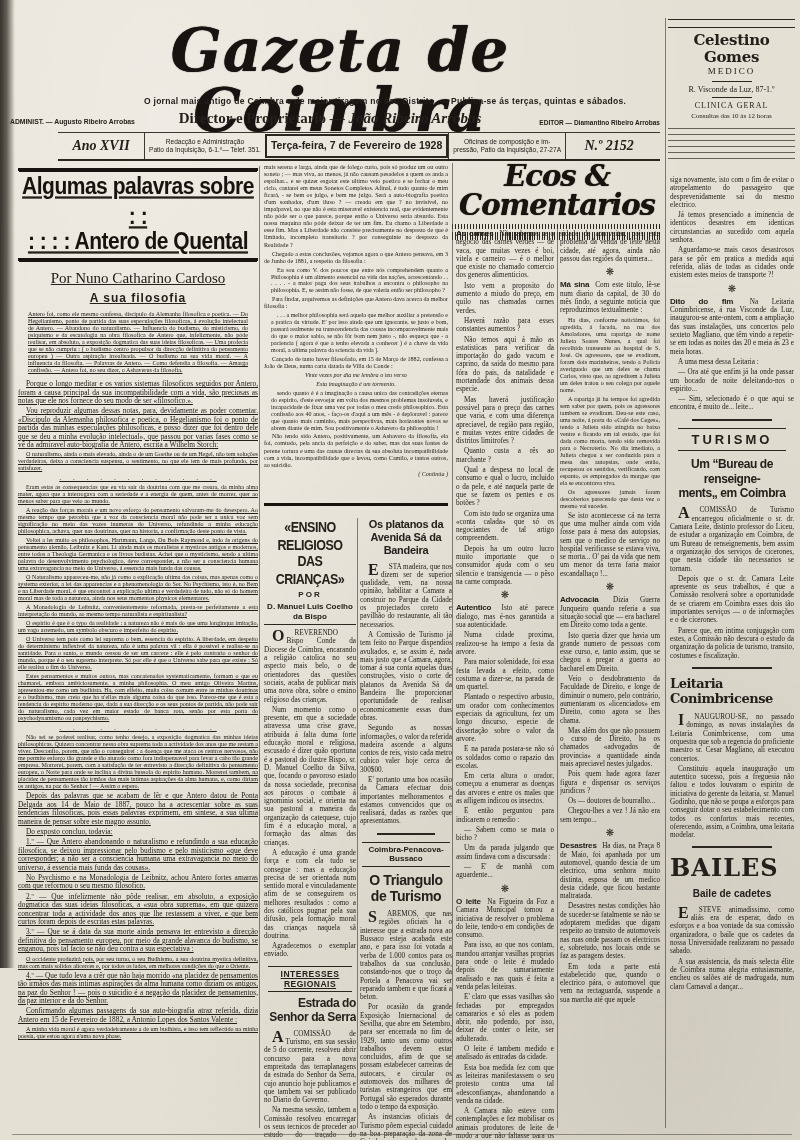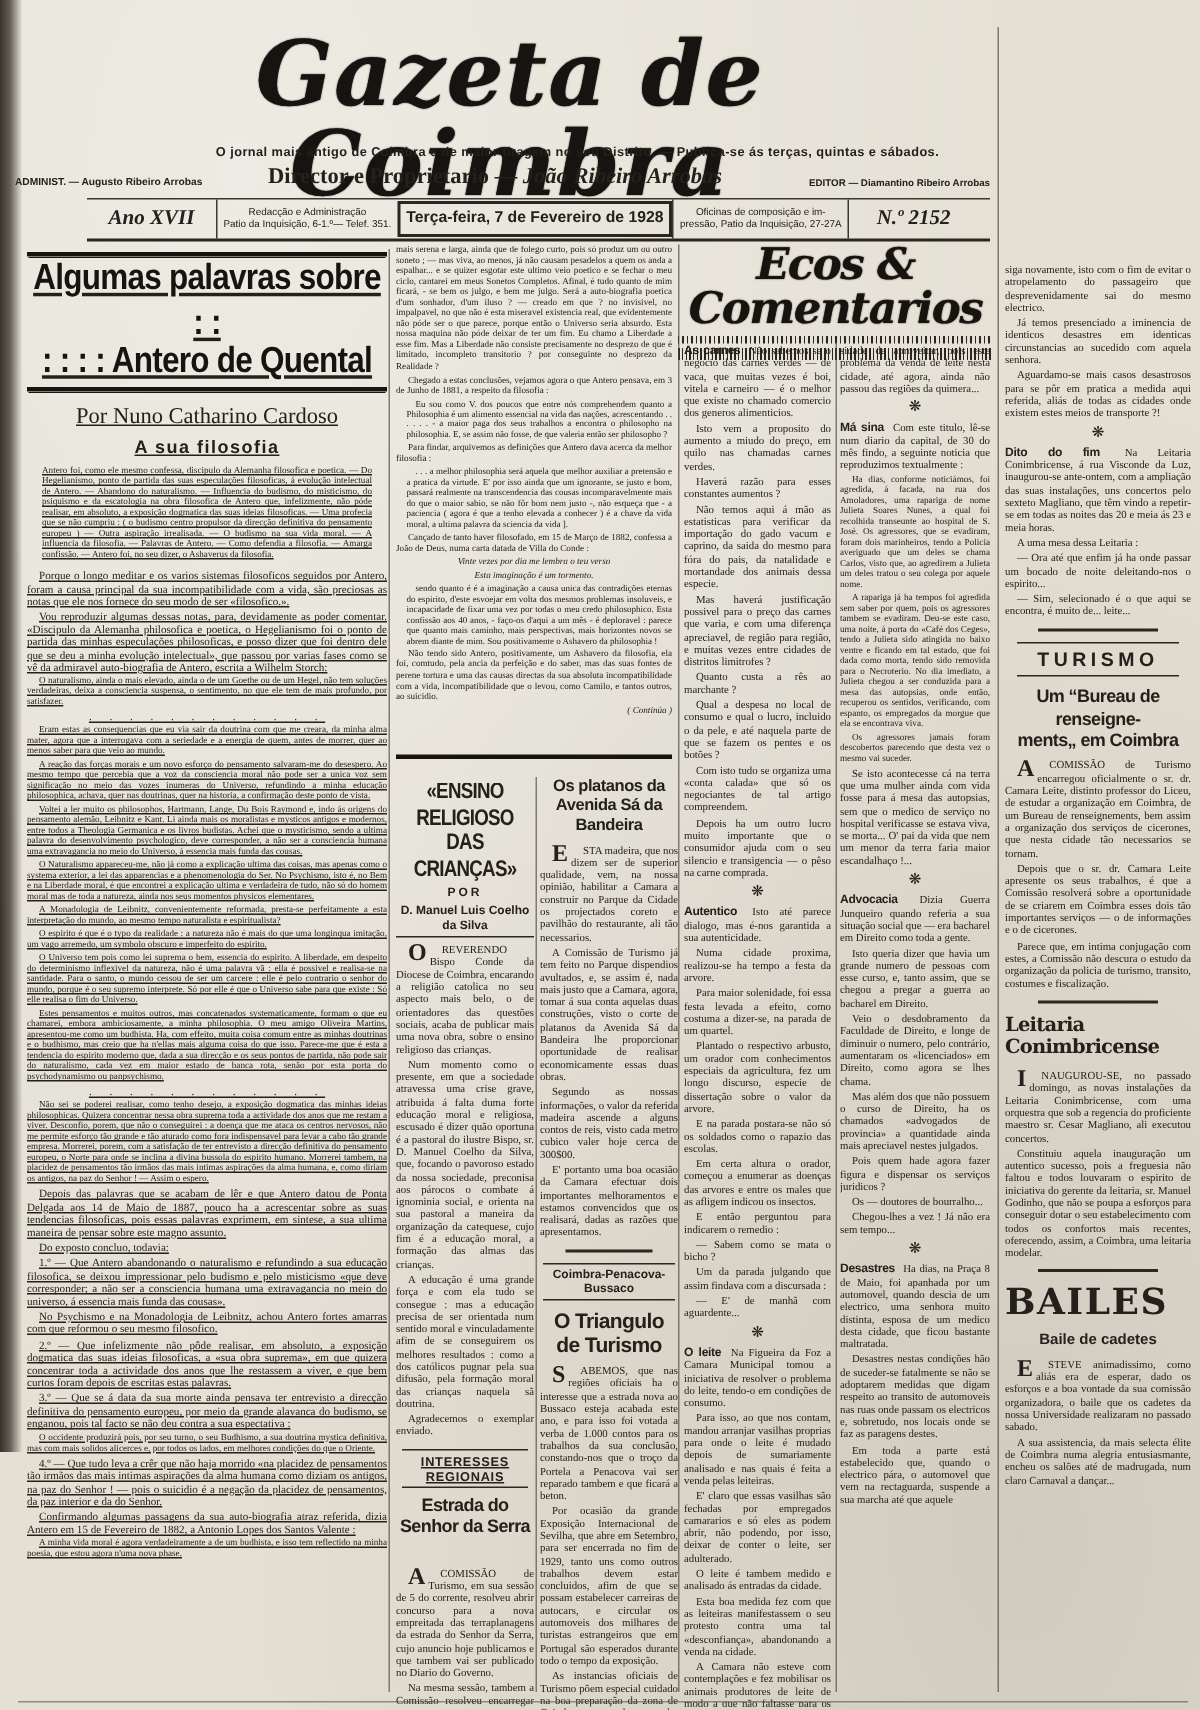--- a/index.html
+++ b/index.html
@@ -84,21 +84,21 @@
 
   
   .c2{left:264px;top:522px;width:92px;height:616px;}
   .h-ens{font:700 12.5px/1.2 "Liberation Sans", sans-serif;text-align:center;letter-spacing:-.5px;
     transform:scaleY(1.2);margin-bottom:4px;}
   .h-por{font:700 8px/1 "Liberation Sans", sans-serif;text-align:center;margin:5px 0 3px;letter-spacing:2px;}
   .h-aut{font:700 8px/1.2 "Liberation Sans", sans-serif;text-align:center;border-bottom:1px solid #2a2620;
     padding-bottom:3px;margin-bottom:4px;}
   .h-int{font:700 8.5px/1.2 "Liberation Sans", sans-serif;text-align:center;letter-spacing:.5px;
     border-top:1px solid #2a2620;border-bottom:1px solid #2a2620;padding:2px 0;margin:7px 4px 5px;text-decoration:underline;}
-  .h-estr{font:700 12px/1.15 "Liberation Sans", sans-serif;text-align:center;letter-spacing:-.4px;margin:2px 0 20px;}
+  .h-estr{font:700 12px/1.15 "Liberation Sans", sans-serif;text-align:right;letter-spacing:-.4px;margin:2px 0 5px;}
 
   
   .c3{left:360px;top:518px;width:92px;height:622px;}
   .h-plat{font:700 11px/1.2 "Liberation Sans", sans-serif;text-align:center;letter-spacing:-.3px;margin-bottom:5px;}
   .h-kick{font:700 8px/1.2 "Liberation Sans", sans-serif;text-align:center;
     border-top:1px solid #2a2620;border-bottom:1px solid #2a2620;padding:2px 0;margin:6px 2px 5px;}
   .h-tri{font:700 14px/1.15 "Liberation Sans", sans-serif;text-align:center;letter-spacing:-.4px;margin:2px 0 6px;}
 
   
   .ecos-head{position:absolute;left:452px;top:162px;width:210px;height:64px;text-align:center;}
@@ -142,20 +142,31 @@
       </div>
       <div class="info-cell cell-date">Terça-feira, 7 de Fevereiro de 1928</div>
       <div class="info-cell cell-sm">
         <span>Oficinas de composição e im-</span>
         <span>pressão, Patio da Inquisição, 27-27A</span>
       </div>
       <div class="info-cell cell-num">N.º 2152</div>
     </div>
   </div>
 
+  <div class="ad-box">
+    <div class="ad-lines"></div>
+    <div class="ad-name">Celestino Gomes</div>
+    <div class="ad-role">MEDICO</div>
+    <div class="ad-rule"></div>
+    <div class="ad-addr">R. Visconde da Luz, 87-1.º</div>
+    <div class="ad-rule"></div>
+    <div class="ad-clin">CLINICA GERAL</div>
+    <div class="ad-hours">Consultas das 10 ás 12 horas</div>
+    <div class="ad-hatch"></div>
+  </div>
 
   <div class="col c1 col-body">
     <div class="head-rule"></div>
     <div class="c1-h">Algumas palavras sobre  : :</div>
     <div class="c1-h">: : : :  Antero de Quental</div>
     <div class="head-rule b"></div>
     <div class="c1-by">Por Nuno Catharino Cardoso</div>
     <div class="c1-sh">A sua filosofia</div>
     <div class="c1-abs">Antero foi, como ele mesmo confessa, discipulo da Alemanha filosofica e poetica. — Do Hegelianismo, ponto de partida das suas especulações filosoficas, á evolução intelectual de Antero. — Abandono do naturalismo. — Influencia do budismo, do misticismo, do psiquismo e da escatologia na obra filosofica de Antero que, infelizmente, não póde realisar, em absoluto, a exposição dogmatica das suas ideias filosoficas. — Uma profecia que se não cumpriu : ( o budismo centro propulsor da direcção definitiva do pensamento europeu ) — Outra aspiração irrealisada. — O budismo na sua vida moral. — A influencia da filosofia. — Palavras de Antero. — Como defendia a filosofia. — Amarga confissão. — Antero foi, no seu dizer, o Ashaverus da filosofia.</div>
     <div>
@@ -200,21 +211,21 @@
         <p class="pg ">Não tendo sido Antero, positivamente, um Ashavero da filosofia, ela foi, comtudo, pela ancia da perfeição e do saber, mas das suas fontes de perene tortura e uma das causas directas da sua absoluta incompatibilidade com a vida, incompatibilidade que o levou, como Camilo, e tantos outros, ao suicidio.</p>
         <p class="pg rt">( Continúa )</p>
       </div>
   </div>
   <div class="bigrule"></div>
 
   <div class="col c2 col-body">
     <div class="h-ens">«ENSINO RELIGIOSO</div>
     <div class="h-ens">DAS CRIANÇAS»</div>
     <div class="h-por">POR</div>
-    <div class="h-aut">D. Manuel Luis Coelho da Silva</div>
+    <div class="h-aut">D. Manuel Luis Coelho da Bispo</div>
     <div>
         <p class="pg dc">O REVERENDO Bispo Conde da Diocese de Coimbra, encarando a religião catolica no seu aspecto mais belo, o de orientadores das questões sociais, acaba de publicar mais uma nova obra, sobre o ensino religioso das crianças.</p>
         <p class="pg ">Num momento como o presente, em que a sociedade atravessa uma crise grave, atribuida á falta duma forte educação moral e religiosa, escusado é dizer quão oportuna é a pastoral do ilustre Bispo, sr. D. Manuel Coelho da Silva, que, focando o pavoroso estado da nossa sociedade, preconisa aos párocos o combate á ignominia social, e orienta na sua pastoral a maneira da organização da catequese, cujo fim é a educação moral, a formação das almas das crianças.</p>
         <p class="pg ">A educação é uma grande força e com ela tudo se consegue : mas a educação precisa de ser orientada num sentido moral e vinculadamente afim de se conseguirem os melhores resultados : como a dos católicos pugnar pela sua difusão, pela formação moral das crianças naquela sã doutrina.</p>
         <p class="pg ">Agradecemos o exemplar enviado.</p>
       </div>
     <div class="h-int">INTERESSES REGIONAIS</div>
     <div class="h-estr">Estrada do Senhor da Serra</div>
     <div>
         <p class="pg dc">A COMISSÃO de Turismo, em sua sessão de 5 do corrente, resolveu abrir concurso para a nova empreitada das terraplanagens da estrada do Senhor da Serra, cujo anuncio hoje publicamos e que tambem vai ser publicado no Diario do Governo.</p>

